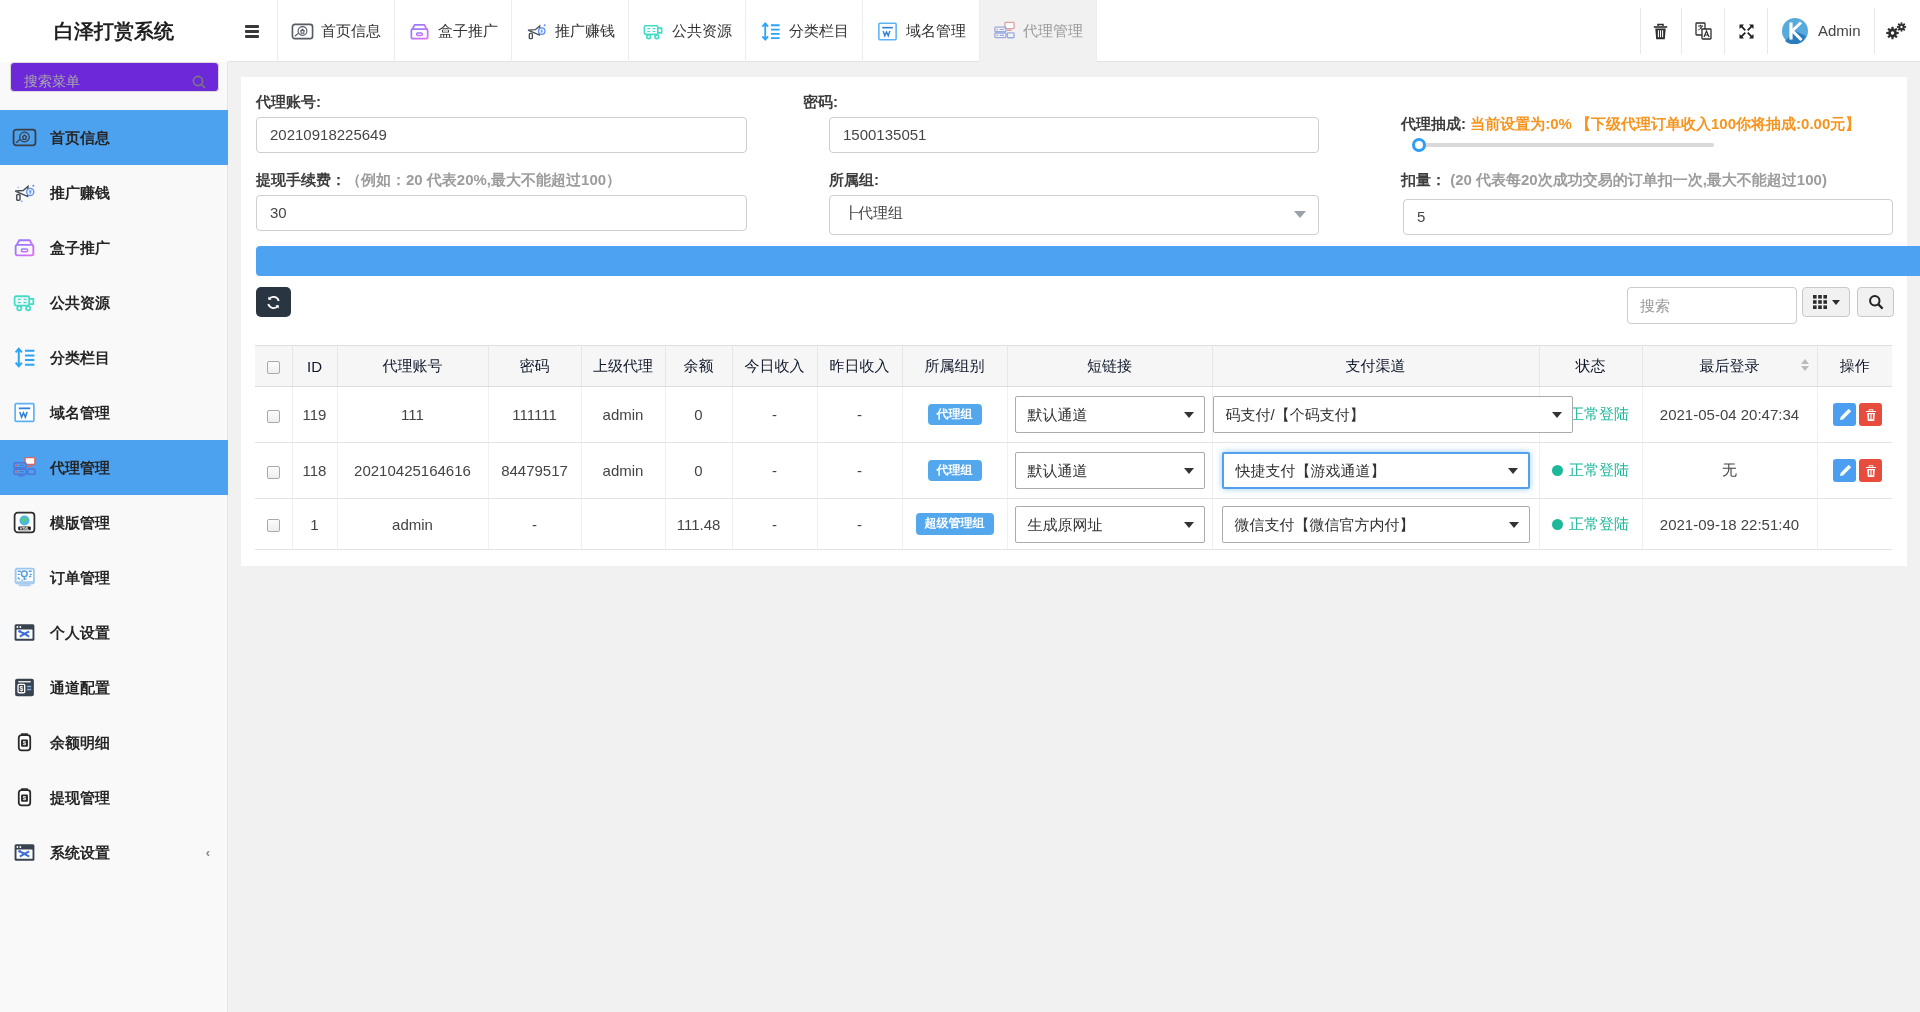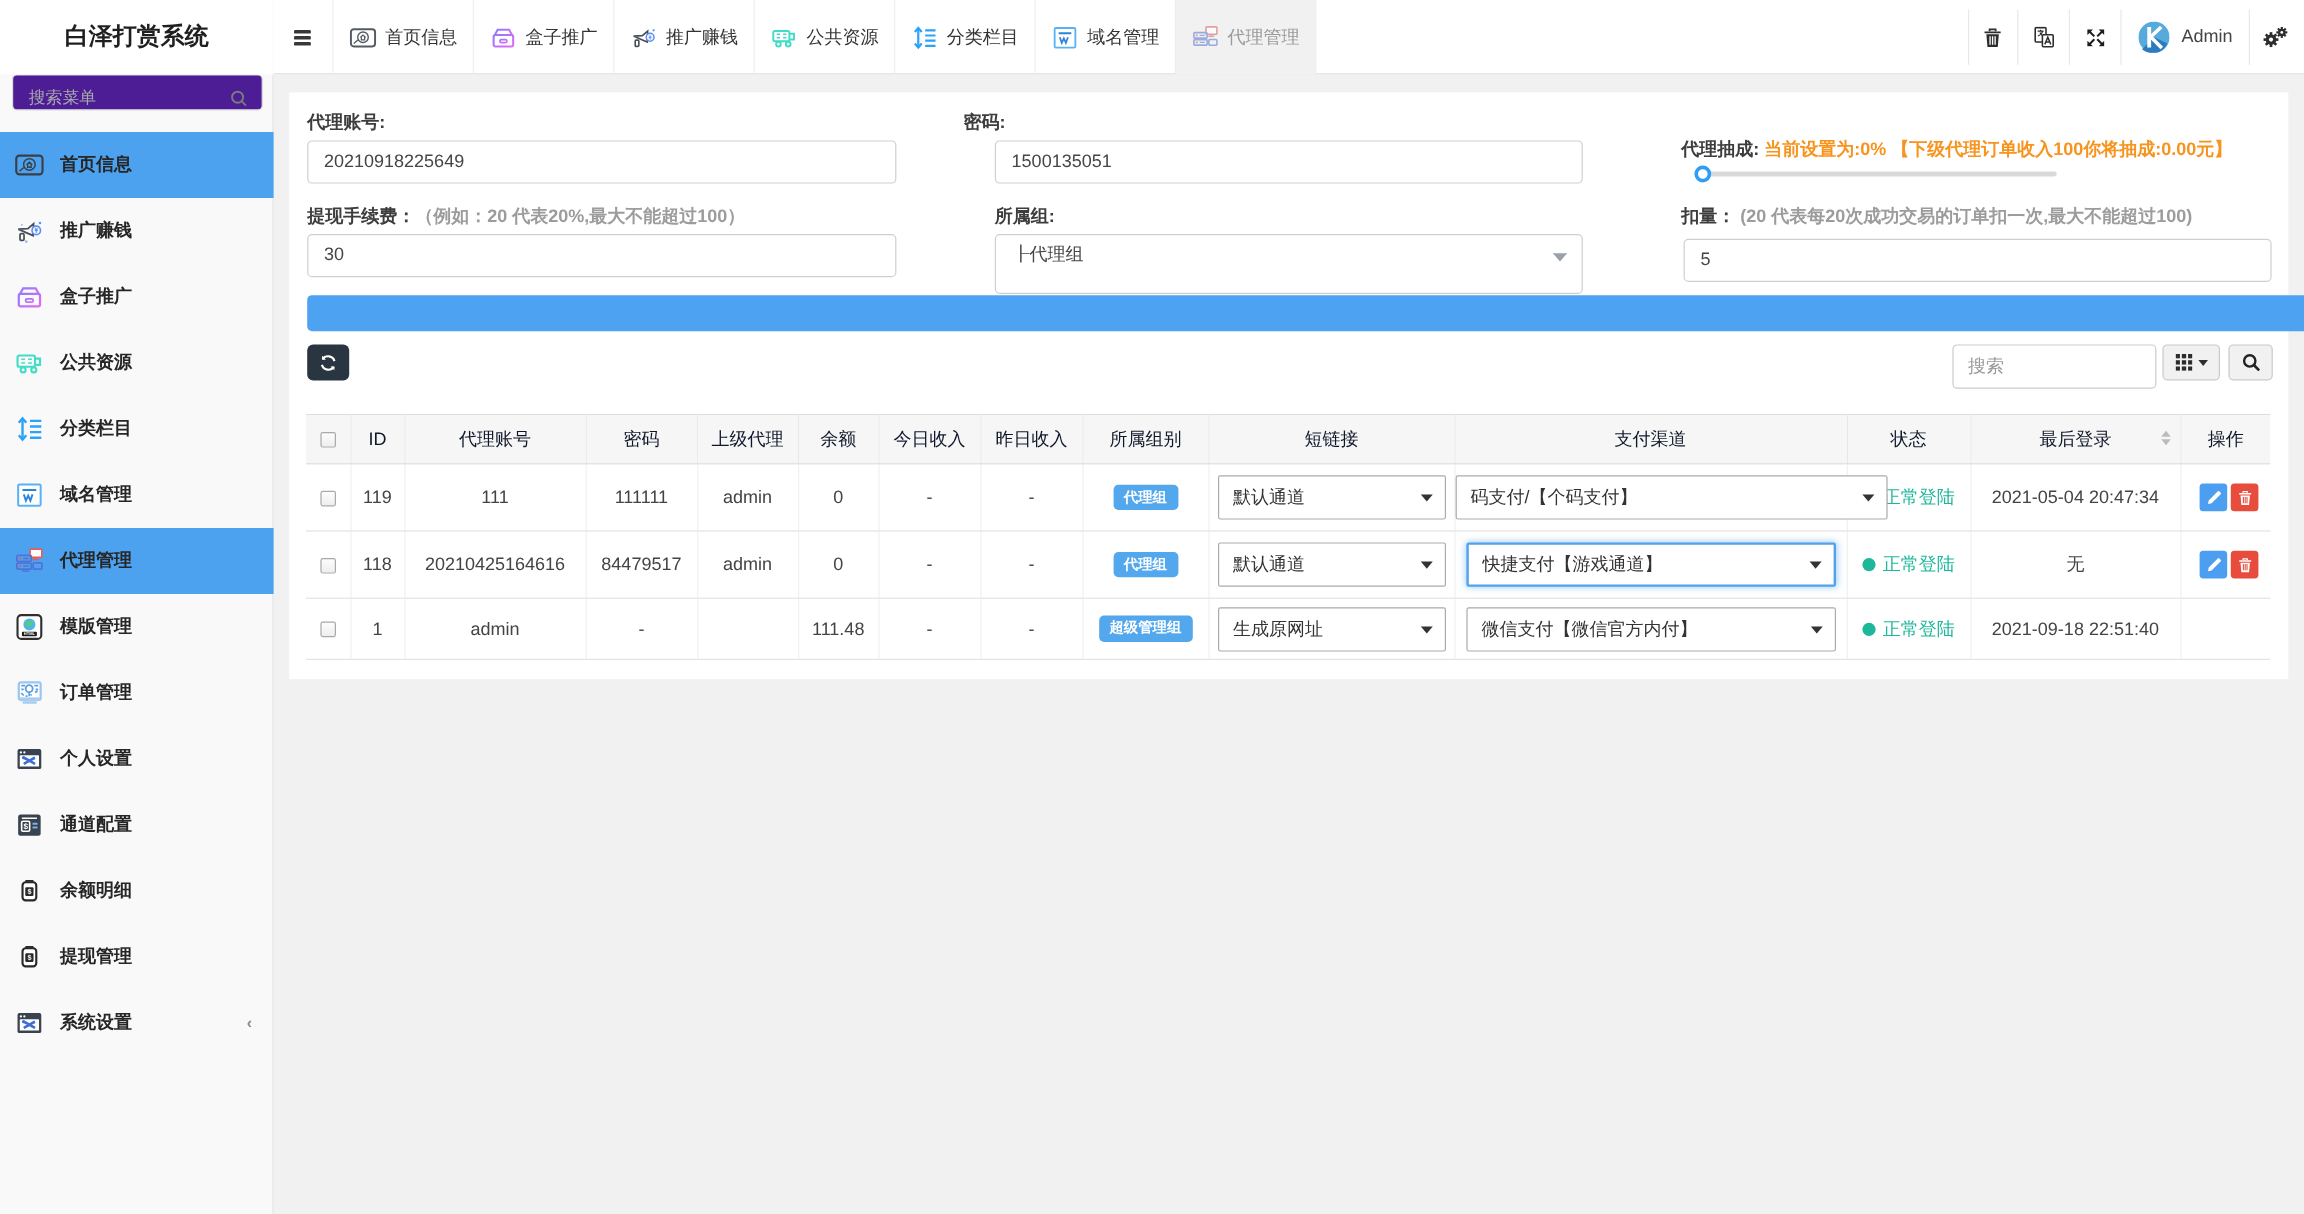--- a/index.html
+++ b/index.html
@@ -3,21 +3,21 @@
 <meta charset="utf-8">
 <title>白泽打赏系统</title>
 <style>
 *{margin:0;padding:0;box-sizing:border-box}
 html,body{width:1920px;height:1012px}
 body{position:relative;font-family:"Liberation Sans",sans-serif;background:#f1f1f1;overflow:hidden;font-size:14px}
 .abs{position:absolute}
 
 .sidebar{position:absolute;left:0;top:0;width:228px;height:1012px;background:#f9f9f9;border-right:1px solid #e3e3e3}
 .logo{position:absolute;left:0;top:0;width:228px;height:62px;background:#fff;line-height:62px;text-align:center;font-size:20px;font-weight:bold;color:#1f1f1f}
-.sbox{position:absolute;left:10px;top:62px;width:209px;height:30px;background:#4c1d95;border:1px solid #dadada;border-radius:4px;color:#a9a9a9;font-size:14px;line-height:36px;padding-left:13px}
+.sbox{position:absolute;left:10px;top:62px;width:209px;height:30px;background:#6d28d9;border:1px solid #dadada;border-radius:4px;color:#a9a9a9;font-size:14px;line-height:36px;padding-left:13px}
 .sbox svg{position:absolute;right:11px;top:11px}
 .mi{position:absolute;left:0;width:228px;height:55px}
 .mi.on{background:#4da2f0}
 .mi .ic{position:absolute;left:12px;top:15px;width:25px;height:25px}
 .mi .t{position:absolute;left:50px;top:0;line-height:55px;font-size:15px;color:#262626;font-weight:600}
 .mi .chev{position:absolute;right:18px;top:0;line-height:55px;color:#888;font-size:13px;font-weight:bold}
 
 .topbar{position:absolute;left:228px;top:0;width:1692px;height:62px;background:#fff;border-bottom:1px solid #e2e2e2}
 .vsep{position:absolute;top:0;width:1px;height:62px;background:#ededed}
 .vsep2{position:absolute;top:8px;width:1px;height:46px;background:#e8e8e8}
@@ -378,21 +378,21 @@
 <div class="flabel" style="left:803px;top:93px">密码:</div>
 <div class="flabel" style="left:1401px;top:115px">代理抽成: <span class="orange">当前设置为:0%&nbsp;【下级代理订单收入100你将抽成:0.00元】</span></div>
 <div class="finput" style="left:256px;top:117px;width:491px;height:36px">20210918225649</div>
 <div class="finput" style="left:829px;top:117px;width:490px;height:36px">1500135051</div>
 <div class="track"></div>
 <div class="knob"></div>
 <div class="flabel" style="left:256px;top:171px">提现手续费：<span class="hint">（例如：20 代表20%,最大不能超过100）</span></div>
 <div class="flabel" style="left:829px;top:171px">所属组:</div>
 <div class="flabel" style="left:1401px;top:171px">扣量： <span class="hint">(20 代表每20次成功交易的订单扣一次,最大不能超过100)</span></div>
 <div class="finput" style="left:256px;top:195px;width:491px;height:36px">30</div>
-<div class="finput" style="left:829px;top:195px;width:490px;height:50px">┠代理组<span style="position:absolute;right:12px;top:15px;width:0;height:0;border-left:6px solid transparent;border-right:6px solid transparent;border-top:7px solid #9aa1a8"></span></div>
+<div class="finput" style="left:829px;top:195px;width:490px;height:40px">┠代理组<span style="position:absolute;right:12px;top:15px;width:0;height:0;border-left:6px solid transparent;border-right:6px solid transparent;border-top:7px solid #9aa1a8"></span></div>
 <div class="finput" style="left:1403px;top:199px;width:490px;height:36px">5</div>
 <div class="bigbtn">一键新增代理</div>
 <div class="refbtn">
     <svg width="15" height="15" viewBox="0 0 16 16">
       <path d="M13.6 6.3 A6 6 0 0 0 3 4.5" fill="none" stroke="#fff" stroke-width="1.9"></path>
       <path d="M2.5 1.5 v3.5 h3.5z" fill="#fff"></path>
       <path d="M2.4 9.7 A6 6 0 0 0 13 11.5" fill="none" stroke="#fff" stroke-width="1.9"></path>
       <path d="M13.5 14.5 v-3.5 h-3.5z" fill="#fff"></path>
     </svg>
   </div>

